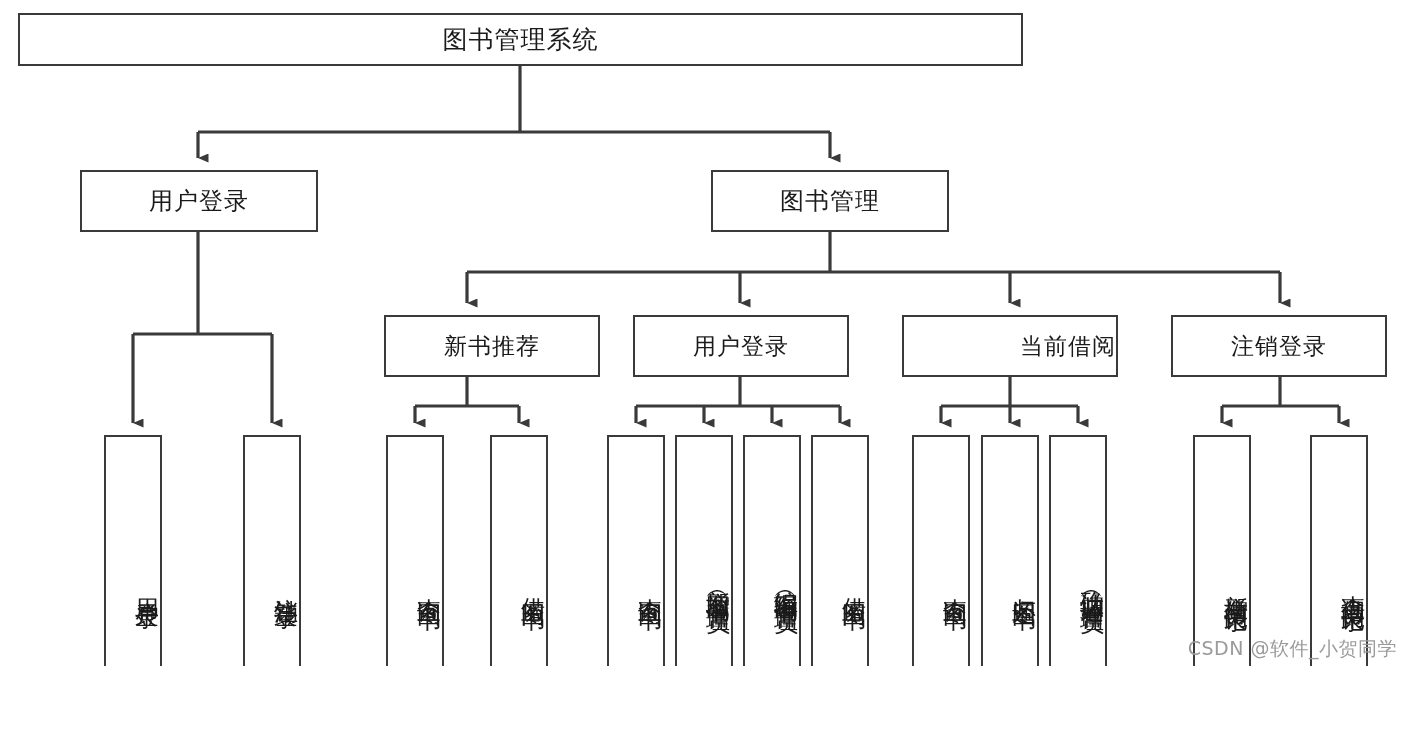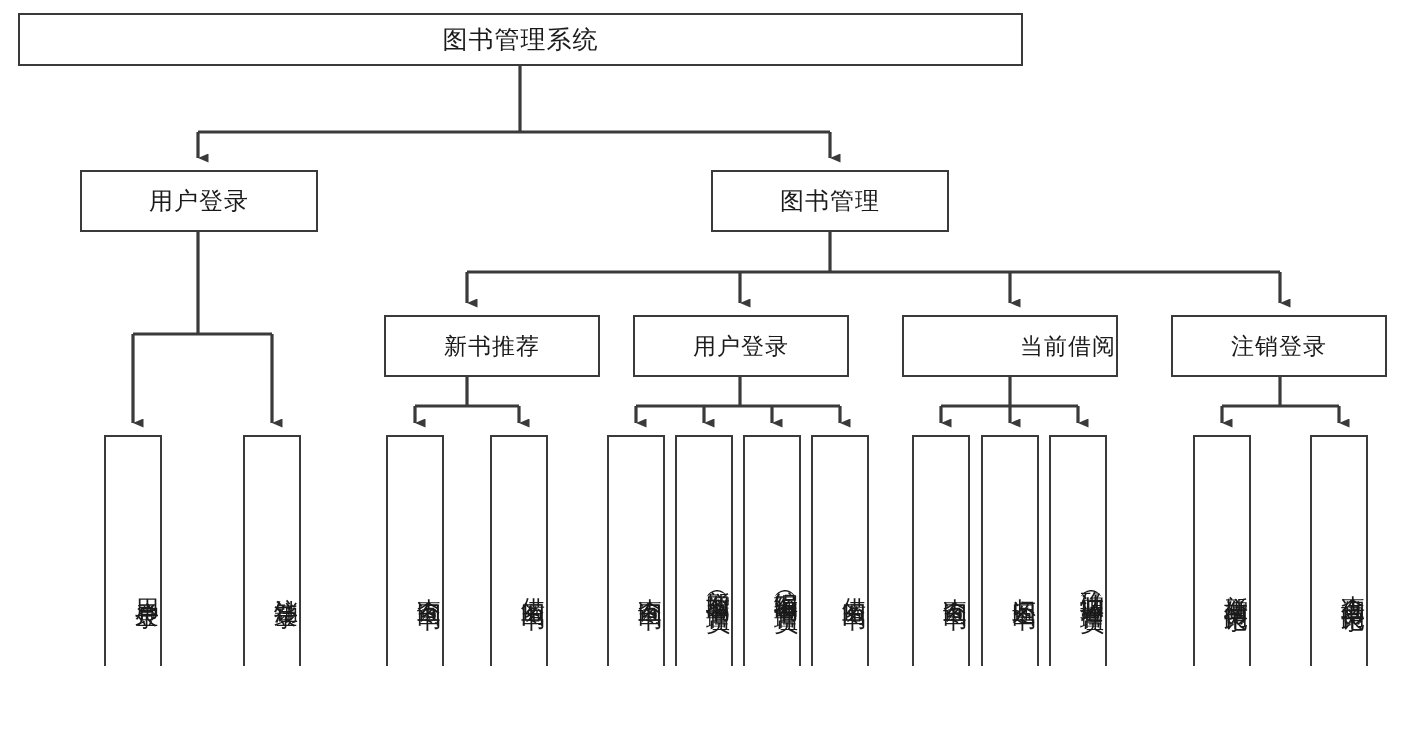--- a/index.html
+++ b/index.html
@@ -191,14 +191,15 @@
     <span class="node-label">确认归还（管理员）</span>
   </div>
 
   <div class="node leaf" style="left:1193px; top:435px; width:58px; height:299px;">
     <span class="node-label">新增借阅记录</span>
   </div>
   <div class="node leaf" style="left:1310px; top:435px; width:58px; height:299px;">
     <span class="node-label">查询借阅记录</span>
   </div>
 
+  <div id="watermark">CSDN @软件_小贺同学</div>
 
 </div>
 
 </body></html>

